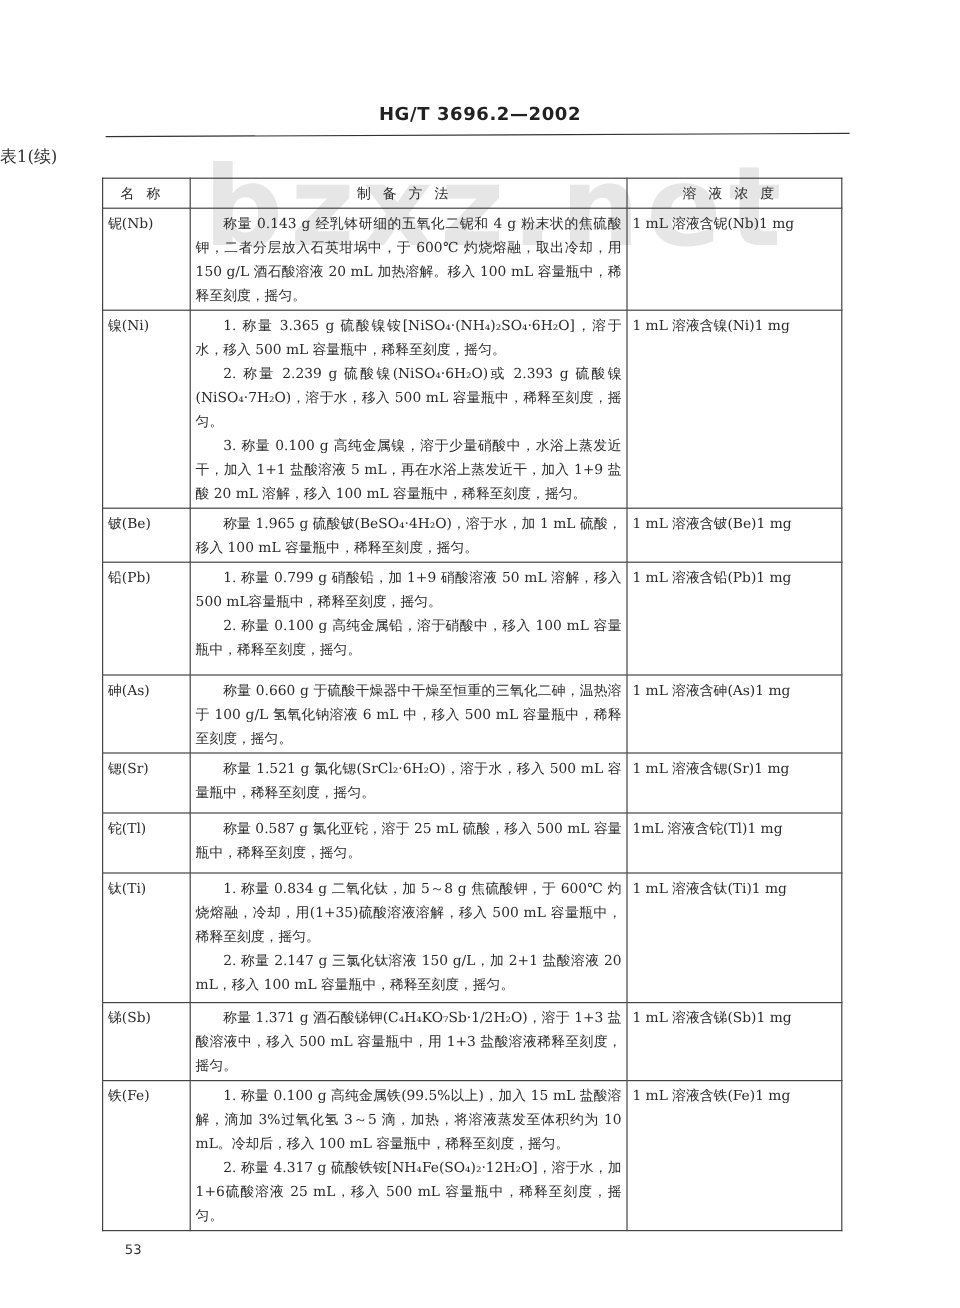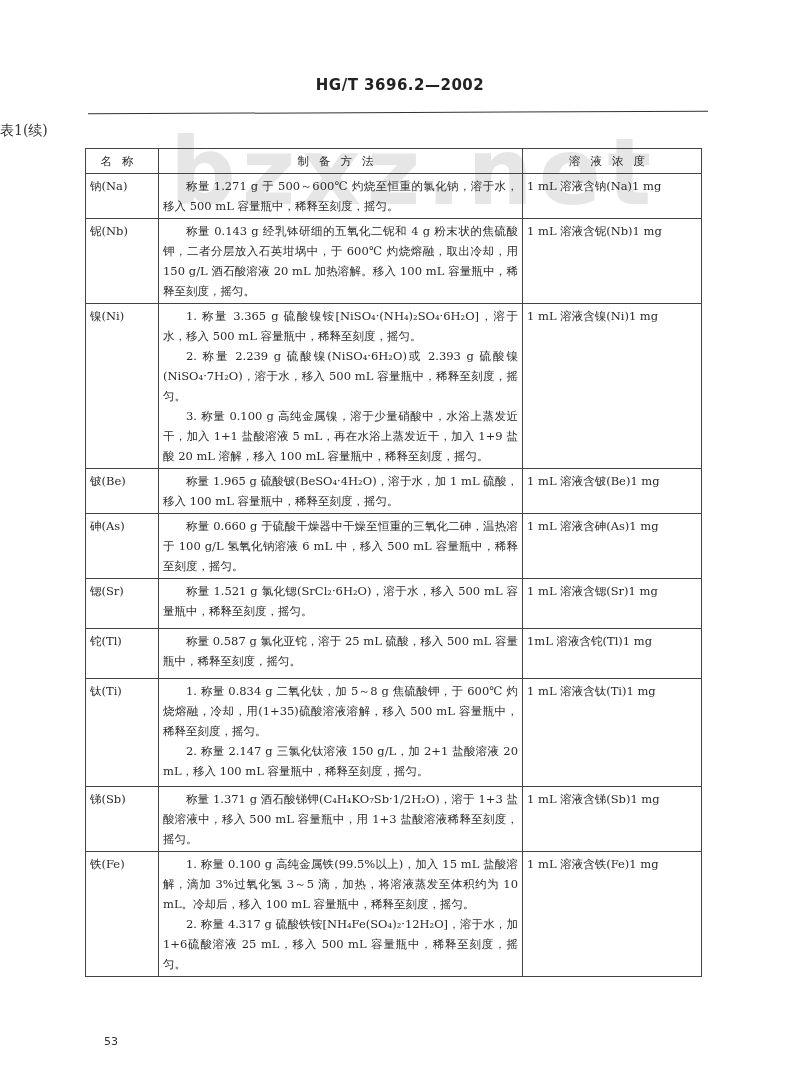--- a/index.html
+++ b/index.html
@@ -2,21 +2,21 @@
 <html><head>
   <meta charset="utf-8">
   <style>
     html, body { margin: 0; padding: 0; background: #ffffff; }
     body {
       width: 800px; height: 1090px; position: relative; overflow: hidden;
       font-family: "DejaVu Serif", "Liberation Serif", serif;
       color: #222;
     }
     .std-code {
-      position: absolute; left: 0; width: 800px; top: 76px;
+      position: absolute; left: 0; width: 800px; top: 86px;
       text-align: center; font-family: "DejaVu Sans", "Liberation Sans", sans-serif;
       font-weight: bold; font-size: 15px; letter-spacing: 0.5px; color: #222;
     }
     .header-rule {
       position: absolute; left: 88px; top: 112px; width: 620px; height: 0;
       border-top: 1.5px solid #333; transform: rotate(-0.25deg);
     }
     .table-caption {
       position: absolute; left: 0; width: 800px; top: 122px;
       text-align: left; font-size: 14px; color: #333;
@@ -68,27 +68,20 @@
       <col class="c3">
     </colgroup>
   <thead>
     <tr>
       <th>名称</th>
       <th>制备方法</th>
       <th>溶液浓度</th>
     </tr>
   </thead>
   <tbody id="table-body">
-      <tr style="height: 42px;">
-        <td class="name">钠(Na)</td>
-        <td class="method">
-          <p>称量 1.271 g 于 500～600℃ 灼烧至恒重的氯化钠，溶于水，移入 500 mL 容量瓶中，稀释至刻度，摇匀。</p>
-        </td>
-        <td class="conc">1 mL 溶液含钠(Na)1 mg</td>
-      </tr>
       <tr style="height: 82px;">
         <td class="name">铌(Nb)</td>
         <td class="method">
           <p>称量 0.143 g 经乳钵研细的五氧化二铌和 4 g 粉末状的焦硫酸钾，二者分层放入石英坩埚中，于 600℃ 灼烧熔融，取出冷却，用 150 g/L 酒石酸溶液 20 mL 加热溶解。移入 100 mL 容量瓶中，稀释至刻度，摇匀。</p>
         </td>
         <td class="conc">1 mL 溶液含铌(Nb)1 mg</td>
       </tr>
       <tr style="height: 145px;">
         <td class="name">镍(Ni)</td>
         <td class="method">
@@ -97,20 +90,28 @@
           <p>3. 称量 0.100 g 高纯金属镍，溶于少量硝酸中，水浴上蒸发近干，加入 1+1 盐酸溶液 5 mL，再在水浴上蒸发近干，加入 1+9 盐酸 20 mL 溶解，移入 100 mL 容量瓶中，稀释至刻度，摇匀。</p>
         </td>
         <td class="conc">1 mL 溶液含镍(Ni)1 mg</td>
       </tr>
       <tr style="height: 43px;">
         <td class="name">铍(Be)</td>
         <td class="method">
           <p>称量 1.965 g 硫酸铍(BeSO₄·4H₂O)，溶于水，加 1 mL 硫酸，移入 100 mL 容量瓶中，稀释至刻度，摇匀。</p>
         </td>
         <td class="conc">1 mL 溶液含铍(Be)1 mg</td>
+      </tr>
+      <tr style="height: 94px;">
+        <td class="name">铅(Pb)</td>
+        <td class="method">
+          <p>1. 称量 0.799 g 硝酸铅，加 1+9 硝酸溶液 50 mL 溶解，移入 500 mL容量瓶中，稀释至刻度，摇匀。</p>
+          <p>2. 称量 0.100 g 高纯金属铅，溶于硝酸中，移入 100 mL 容量瓶中，稀释至刻度，摇匀。</p>
+        </td>
+        <td class="conc">1 mL 溶液含铅(Pb)1 mg</td>
       </tr>
       <tr style="height: 62px;">
         <td class="name">砷(As)</td>
         <td class="method">
           <p>称量 0.660 g 于硫酸干燥器中干燥至恒重的三氧化二砷，温热溶于 100 g/L 氢氧化钠溶液 6 mL 中，移入 500 mL 容量瓶中，稀释至刻度，摇匀。</p>
         </td>
         <td class="conc">1 mL 溶液含砷(As)1 mg</td>
       </tr>
       <tr style="height: 50px;">
         <td class="name">锶(Sr)</td>

